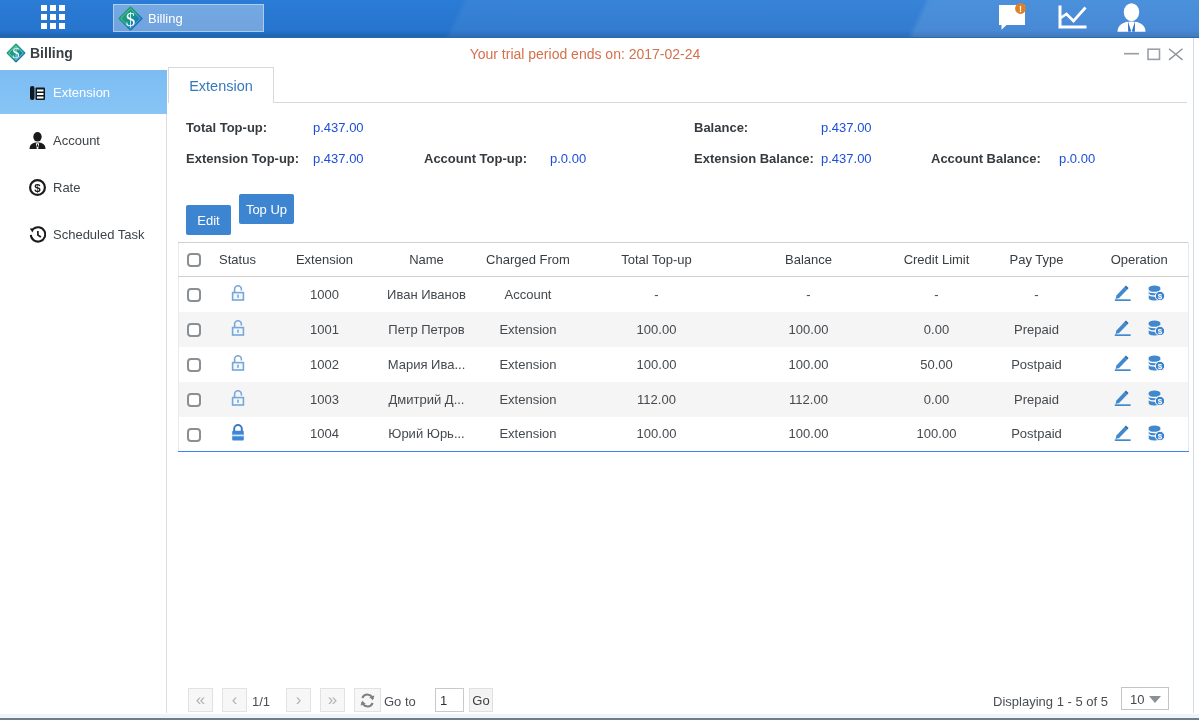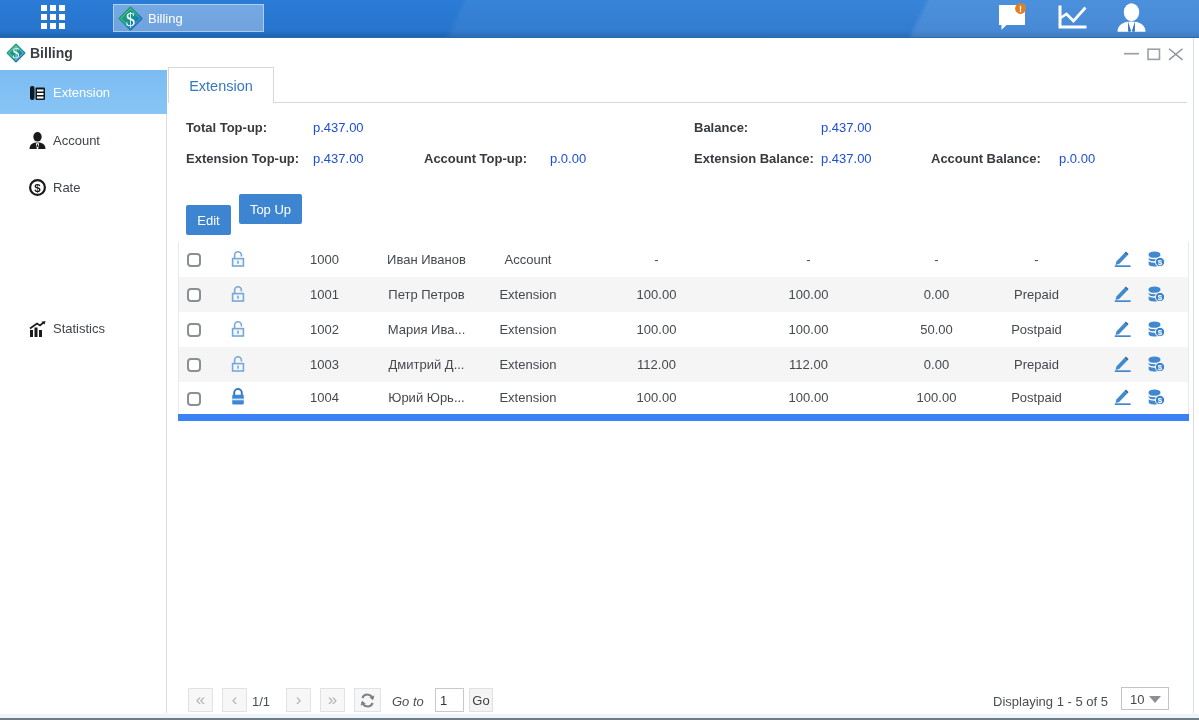--- a/index.html
+++ b/index.html
@@ -52,21 +52,21 @@
   display:flex; align-items:center; justify-content:center; border-radius:2px; }
 
 
 #grid { position:absolute; left:10px; top:172px; width:1010px; }
 #grid table { border-collapse:collapse; width:1010px; table-layout:fixed; }
 #grid th { height:34px; font-weight:normal; font-size:13px; color:#383d42; border-top:1px solid #d0d0d0; border-bottom:1px solid #d0d0d0; }
 #grid td { height:35px; font-size:13px; color:#44494e; text-align:center; white-space:nowrap; overflow:hidden; }
 #grid tr.odd td { background:#f5f5f5; }
 #grid .bl { border-left:1px solid #e9e9e9; }
 #grid .br { border-right:1px solid #e9e9e9; }
-#grid tr.last td { border-bottom:7px solid #3b82f6; }
+#grid tr.last td { border-bottom:1px solid #3b82f6; }
 .cb { display:inline-block; width:14px; height:14px; border:2px solid #8a8f94; border-radius:4px; background:#fff; vertical-align:middle; }
 
 
 #pager { position:absolute; left:10px; top:618px; width:1010px; height:28px; font-size:13px; color:#4a4f54; }
 .pbtn { position:absolute; top:0px; width:25px; height:24px; background:#f7f7f7; border:1px solid #e2e2e2; display:flex; align-items:center; justify-content:center; color:#b0b4b8; font-size:17px; }
 .gobtn { position:absolute; top:0px; width:25px; height:24px; background:#f4f4f4; border:1px solid #e0e0e0; display:flex; align-items:center; justify-content:center; color:#3d4247; font-size:13px; }
 #goinput { position:absolute; left:257px; top:0px; width:29px; height:24px; border:1px solid #c9c9c9; text-align:left; padding-left:4px; font-size:13px; color:#333; font-family:"Liberation Sans",sans-serif; }
 #combo { position:absolute; right:19px; top:-1px; width:48px; height:23px; border:1px solid #c4c4c4; background:#fff;padding-left:16px; }
 #combo .v { position:absolute; left:8px; top:4px; font-size:13px; color:#44494e; }
 #combo .ar { position:absolute; right:7px; top:8px; width:0; height:0; border-left:6px solid transparent; border-right:6px solid transparent; border-top:7px solid #8a9095; }
@@ -131,20 +131,21 @@
       <stop offset="0" stop-color="#23a06b"></stop>
           <stop offset="0.55" stop-color="#14988f"></stop>
           <stop offset="1" stop-color="#1b6db4"></stop>
     </linearGradient>
       </defs>
     <rect x="3" y="3" width="14" height="14" rx="1.2" transform="rotate(45 10 10)" fill="url(#dg2)"></rect>
     <rect x="4.8" y="4.8" width="10.4" height="10.4" rx="0.8" transform="rotate(45 10 10)" fill="none" stroke="rgba(255,255,255,0.5)" stroke-width="0.9"></rect>
     <text x="10" y="15" font-size="14" fill="#ffffff" text-anchor="middle" font-family="Liberation Serif">$</text>
   </svg>
   <div class="ttl">Billing</div>
+  <div id="trial">Your trial period ends on: 2017-02-24</div>
   <svg id="winctl" width="62" height="20" viewBox="0 0 62 20">
     <path d="M3 9.7 h15" stroke="#9aa0a6" stroke-width="1.7"></path>
     <rect x="27" y="5.2" width="11.5" height="10.2" fill="none" stroke="#9aa0a6" stroke-width="1.6"></rect>
     <path d="M48 4.7 l13.5 11.2 M61.5 4.7 l-13.5 11.2" stroke="#8f9499" stroke-width="1.4"></path>
   </svg>
 </div>
 
 <div id="sidebar">
   <div class="sitem sel" style="top:0px;">
     <svg class="ic" viewBox="0 0 17 17">
@@ -169,31 +170,27 @@
       </svg>
     <span>Account</span>
   </div>
   <div class="sitem" style="top:94px;">
     <svg class="ic" viewBox="0 0 17 17">
         <circle cx="8.5" cy="8.5" r="7.4" fill="none" stroke="#1a1a1a" stroke-width="2.2"></circle>
         <text x="8.5" y="13" font-size="11.5" font-weight="bold" fill="#1a1a1a" text-anchor="middle" font-family="Liberation Sans">$</text>
       </svg>
     <span>Rate</span>
   </div>
-  <div class="sitem" style="top:235px;">
+  <div class="sitem" style="top:141px;">
     <svg class="ic" viewBox="0 0 17 17">
-        <g fill="#1a1a1a">
-          <rect x="1" y="10" width="3" height="7"></rect>
-          <rect x="5.5" y="7.5" width="3" height="9.5"></rect>
-          <rect x="10" y="10" width="3" height="7"></rect>
-          <path d="M1 8.5 L8 3.5 L11 5.5 L14.5 2.5" fill="none" stroke="#1a1a1a" stroke-width="1.7"></path>
-          <path d="M16.5 1 L12.5 1.8 L15.6 4.6 z"></path>
-        </g>
+        <path d="M4.1 3.1 A7.2 7.2 0 1 1 1.8 8.9" fill="none" stroke="#1a1a1a" stroke-width="2"></path>
+        <path d="M0.8 2.6 L5.5 2.2 L3.4 6.6 z" fill="#1a1a1a"></path>
+        <path d="M8.9 4.9 v4.2 l3 1.9" fill="none" stroke="#1a1a1a" stroke-width="1.7"></path>
       </svg>
-    <span>Statistics</span>
+    <span>Scheduled Task</span>
   </div>
 </div>
 
 <div id="content">
   <div id="tabbar">
       <div id="tab-active">Extension</div>
     </div>
 
   <div class="slabel" style="left:18px; top:50px;">Total Top-up:</div>
   <div class="sval" style="left:145px; top:50px;">p.437.00</div>
@@ -203,37 +200,49 @@
   <div class="slabel" style="left:18px; top:81px;">Extension Top-up:</div>
   <div class="sval" style="left:145px; top:81px;">p.437.00</div>
   <div class="slabel" style="left:256px; top:81px;">Account Top-up:</div>
   <div class="sval" style="left:382px; top:81px;">p.0.00</div>
   <div class="slabel" style="left:526px; top:81px;">Extension Balance:</div>
   <div class="sval" style="left:653px; top:81px;">p.437.00</div>
   <div class="slabel" style="left:763px; top:81px;">Account Balance:</div>
   <div class="sval" style="left:891px; top:81px;">p.0.00</div>
 
   <div class="btn" style="left:18px; width:45px;margin-top:11px;">Edit</div>
-  <div class="btn" style="left:71px; width:63px;">Top Up</div>
+  <div class="btn" style="left:71px; width:55px;">Top Up</div>
 
   <div id="grid">
   <table>
     <colgroup>
       <col style="width:31px">
           <col style="width:56px">
           <col style="width:118px">
           <col style="width:86px">
           <col style="width:117px">
       <col style="width:140px">
           <col style="width:164px">
           <col style="width:92px">
           <col style="width:108px">
           <col style="width:98px">
     </colgroup>
     <tbody>
+          <tr>
+      <th class="bl"><span class="cb"></span></th>
+            <th>Status</th>
+            <th>Extension</th>
+            <th>Name</th>
+            <th>Charged From</th>
+      <th>Total Top-up</th>
+            <th>Balance</th>
+            <th>Credit Limit</th>
+            <th>Pay Type</th>
+            <th class="br">Operation</th>
+    </tr>
     <tr>
       <td class="bl"><span class="cb"></span></td>
       <td><svg width="16" height="17" viewBox="0 0 16 17">
                 <path d="M4.6 8.6 V5.2 a3.4 3.4 0 0 1 6.8 0 V6.4" fill="none" stroke="#78a7d7" stroke-width="1.6"></path>
                 <rect x="2.6" y="8.6" width="10.8" height="7.4" fill="#f2f8fd" stroke="#78a7d7" stroke-width="1.6"></rect>
                 <rect x="7.2" y="10.6" width="1.6" height="3.2" fill="#78a7d7"></rect>
               </svg></td>
       <td>1000</td>
             <td>Иван Иванов</td>
             <td>Account</td>
@@ -373,21 +382,21 @@
     <div class="pbtn" style="left:108px;">›</div>
     <div class="pbtn" style="left:142px;">»</div>
     <div class="pbtn" style="left:176px; width:27px;">
         <svg width="15" height="15" viewBox="0 0 15 15">
           <path d="M12.9 6 A5.6 5.6 0 0 0 2.3 5" fill="none" stroke="#7d8287" stroke-width="2"></path>
           <path d="M14.5 2.5 L12.8 7.3 L9.2 4.1 z" fill="#7d8287"></path>
           <path d="M2.1 9 A5.6 5.6 0 0 0 12.7 10" fill="none" stroke="#7d8287" stroke-width="2"></path>
           <path d="M0.5 12.5 L2.2 7.7 L5.8 10.9 z" fill="#7d8287"></path>
         </svg>
       </div>
-    <div style="position:absolute;left:214px;top:6px;font-style:italic;">Go to</div>
+    <div style="position:absolute;left:206px;top:6px;">Go to</div>
     <input id="goinput" value="1" style="">
     <div class="gobtn" style="left:291px; width:24px;text-align:right;">Go</div>
     <div style="position:absolute;right:80px;top:6px;">Displaying 1 - 5 of 5</div>
     <div id="combo">
         <span class="v">10</span>
         <span class="ar"></span>
       </div>
   </div>
 </div>
 

